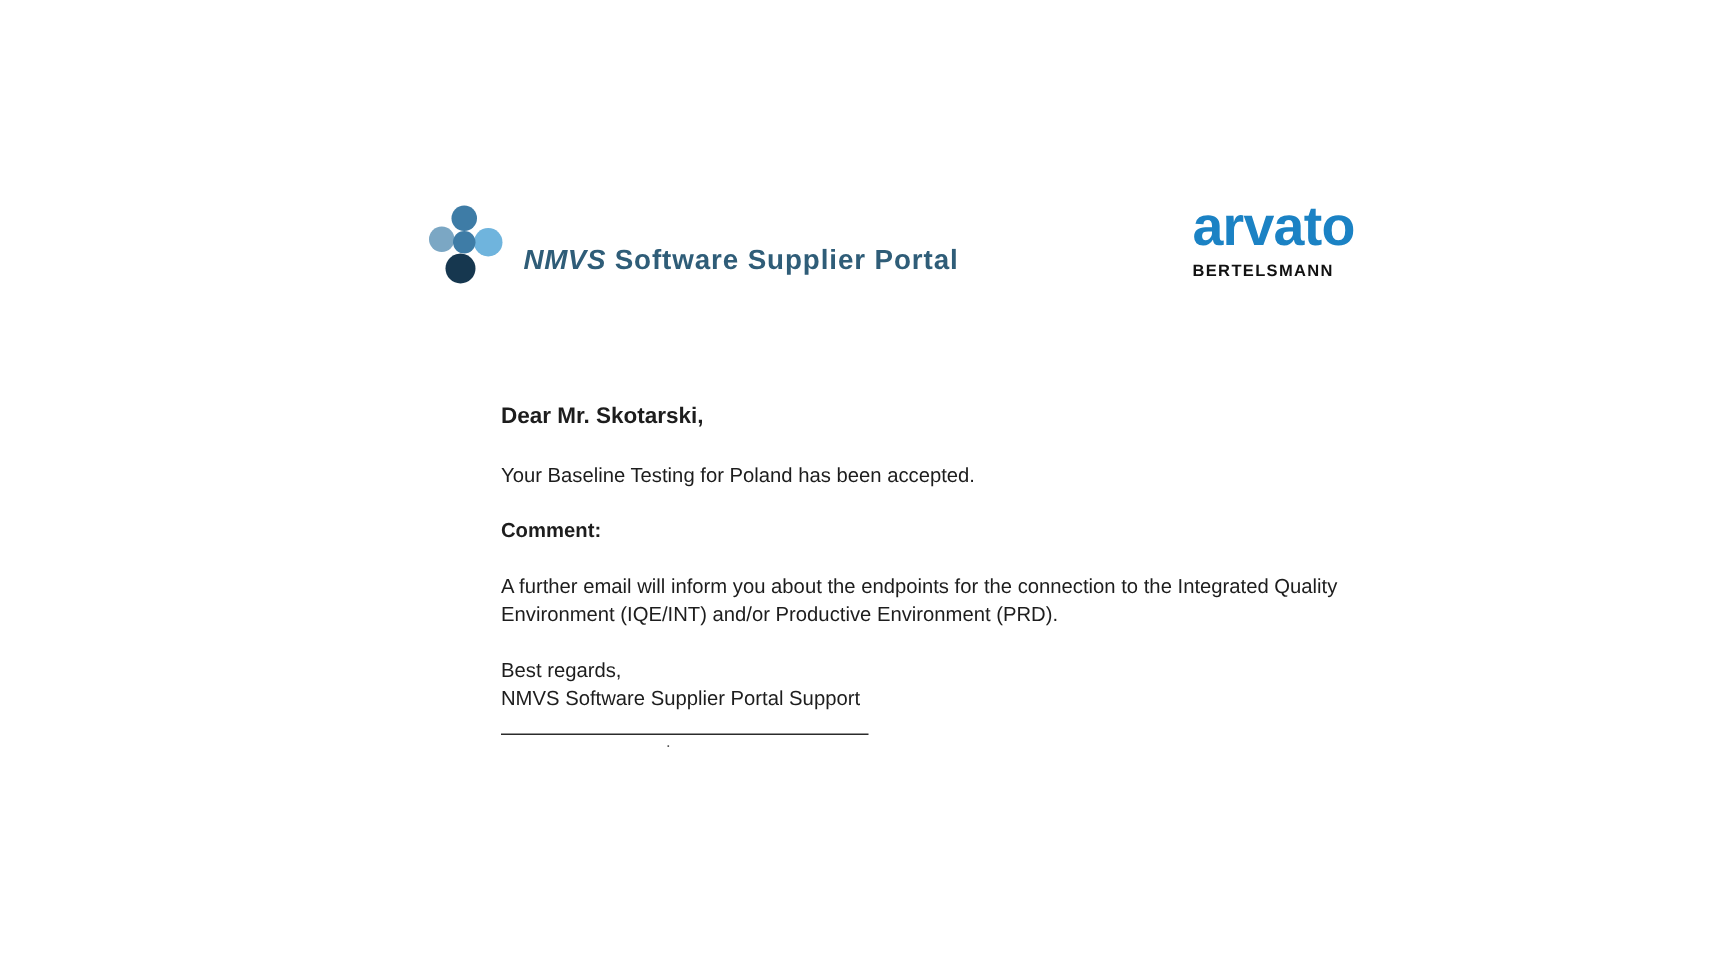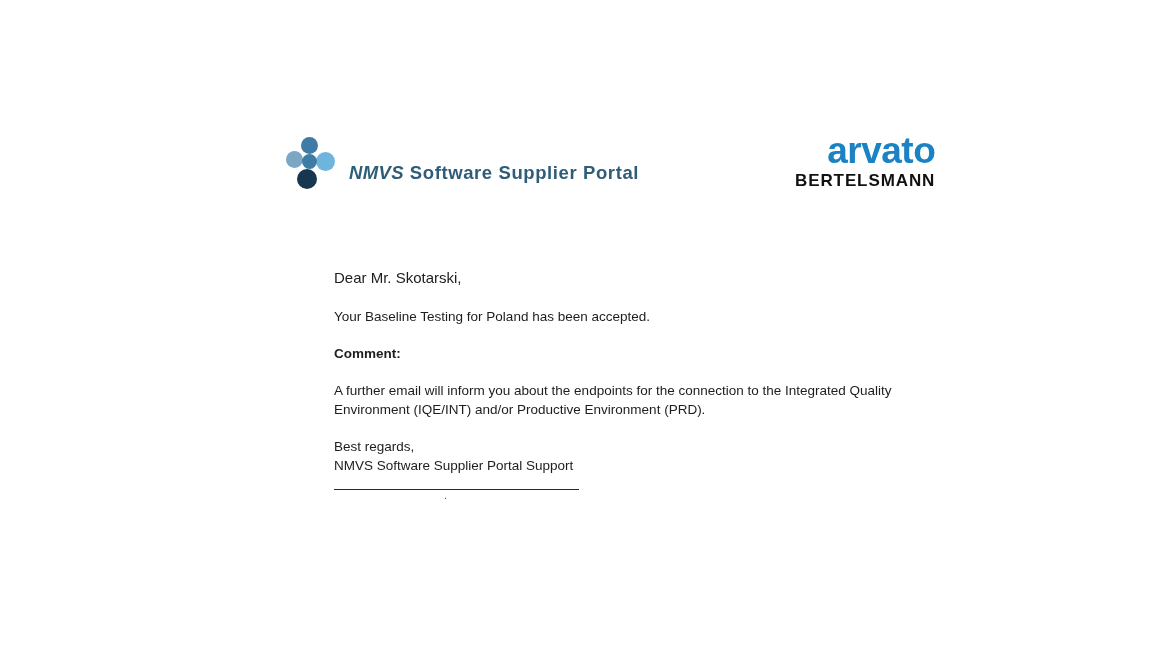--- a/index.html
+++ b/index.html
@@ -70,45 +70,44 @@
     left: 795px;
     top: 12px;
     text-align: left;
   }
   .arvato-word {
     font-size: 37px;
     line-height: 38px;
     font-weight: bold;
     color: #1b82c4;
     letter-spacing: -0.5px;
-    text-align: right;
   }
   .bertelsmann-word {
-    font-size: 17px;
+    font-size: 11px;
     line-height: 18px;
     font-weight: bold;
     letter-spacing: 0.9px;
     color: #111111;
     margin-top: 2px;
   }
 
   
   .letter {
     position: absolute;
     left: 334px;
     top: 268px;
     width: 560px;
     font-size: 13.5px;
     line-height: 19px;
     color: #1d1d1d;
   }
 
   .salutation {
     font-size: 15px;
-    font-weight: normal;
+    font-weight: bold;
     margin: 0 0 20px 0;
   }
 
   .para {
     margin: 0 0 18px 0;
   }
 
   .label-bold {
     font-weight: normal;
   }

